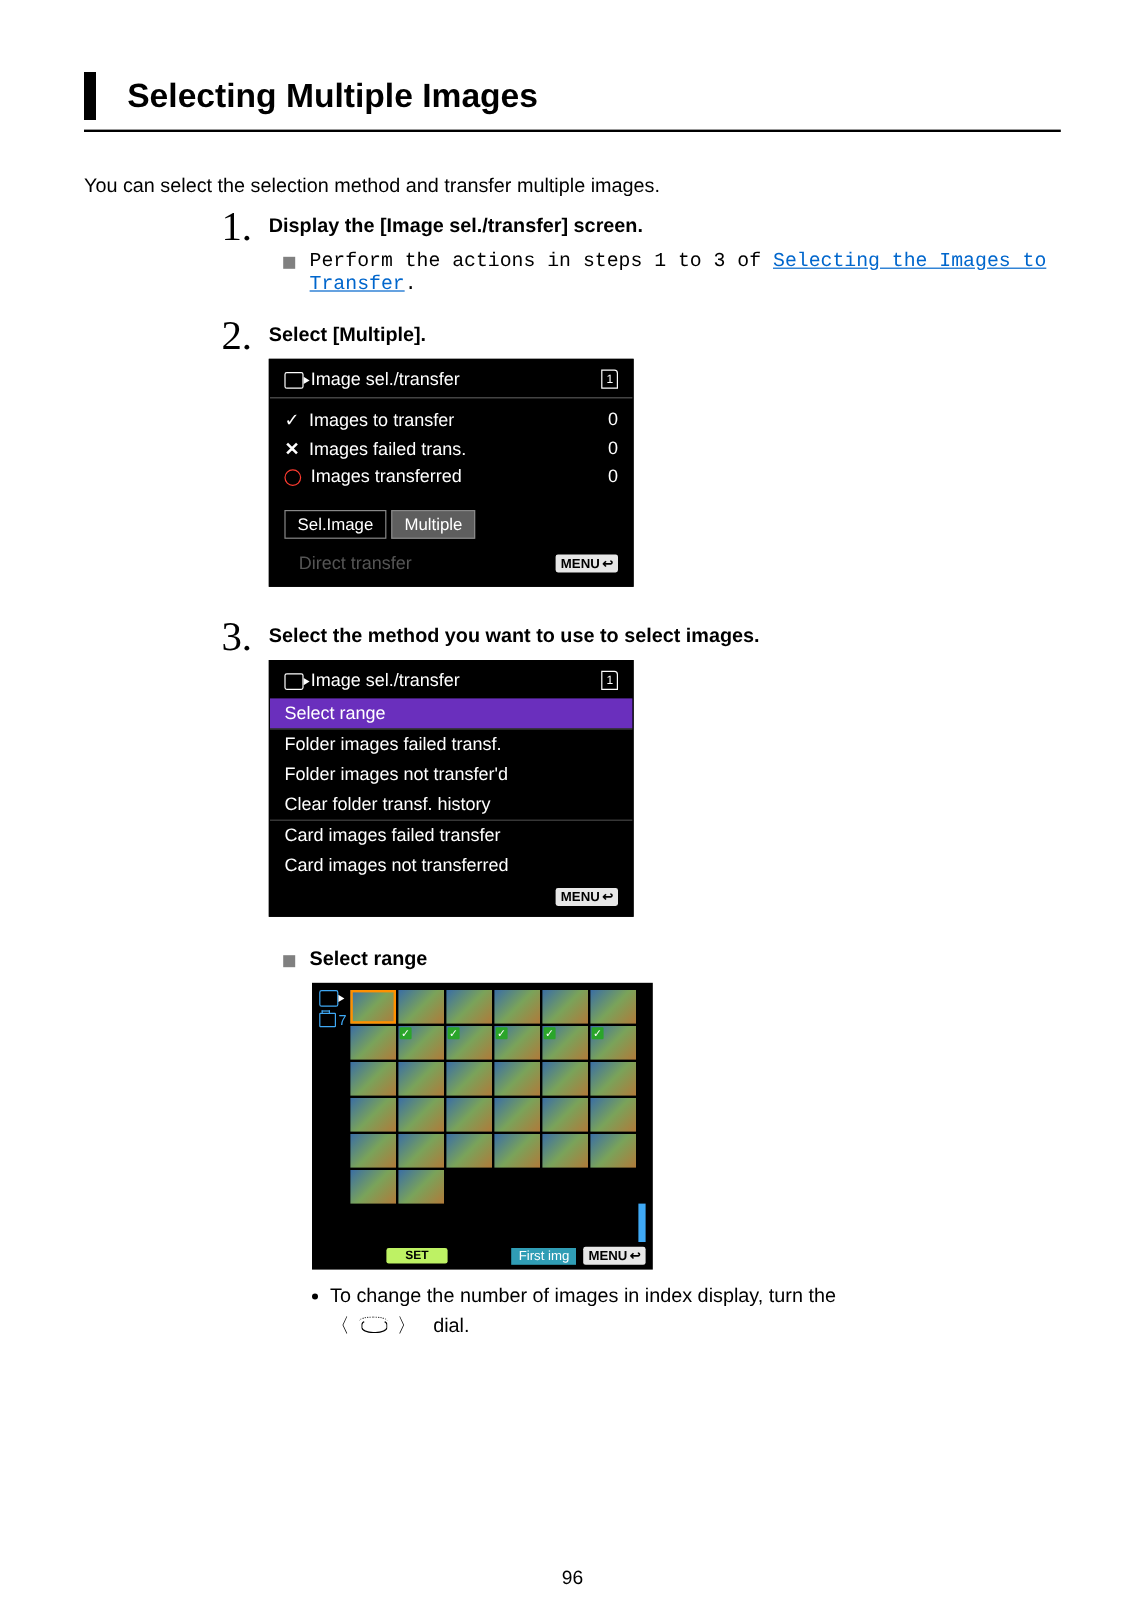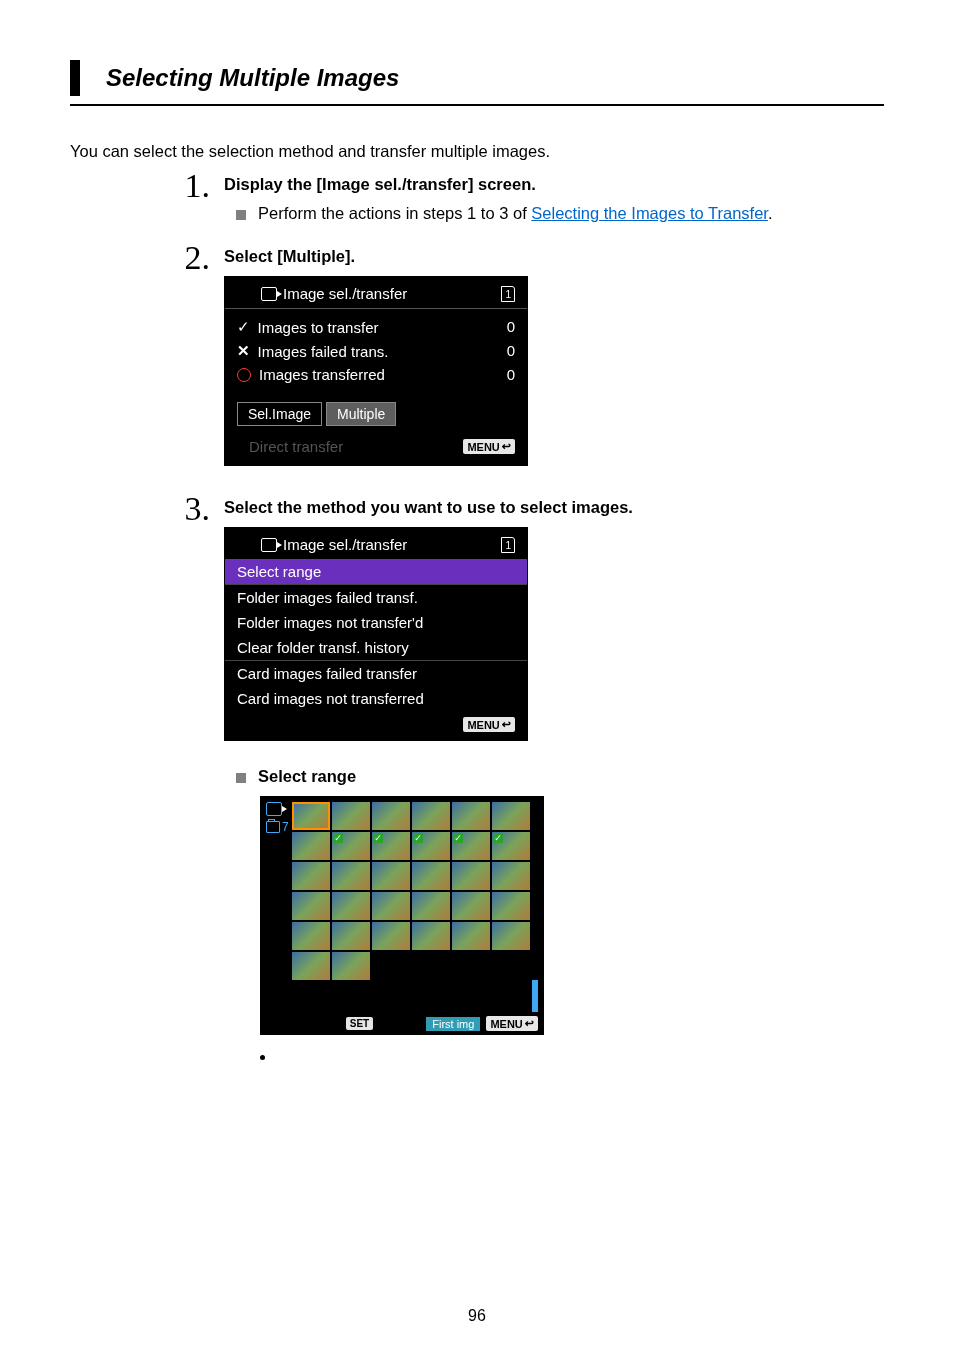--- a/index.html
+++ b/index.html
@@ -17,24 +17,23 @@
     padding: 60px 70px 30px 70px;
     box-sizing: border-box;
     position: relative;
   }
   .h2-wrap {
     border-left: 10px solid #000;
     padding-left: 26px;
     margin-bottom: 8px;
   }
   .h2 {
-    font-size: 24px;
+    font-size: 28px;
     font-weight: bold;
     padding: 4px 0 4px 0;
-    font-style: italic;
   }
   .h2-underline {
     border-bottom: 2px solid #000;
     margin-bottom: 36px;
   }
   .intro {
     font-size: 16.5px;
     margin-bottom: 8px;
   }
   ol.steps {
@@ -65,20 +64,21 @@
     font-weight: bold;
     font-size: 16.5px;
     margin-bottom: 10px;
   }
   .bullet-line {
     display: flex;
     align-items: flex-start;
     margin-left: 12px;
     margin-top: 6px;
     font-size: 16.5px;
+    font-family: Liberation Mono, monospace;
   }
   .bullet-dot {
     width: 10px;
     height: 10px;
     background: #808080;
     flex-shrink: 0;
     margin-top: 6px;
     margin-right: 12px;
   }
   .link {
@@ -92,24 +92,23 @@
     color: #fff;
     font-family: Arial, sans-serif;
     font-size: 15px;
     margin-top: 6px;
     margin-bottom: 8px;
     border: 1px solid #000;
   }
   .cam-header {
     display: flex;
     justify-content: space-between;
-    align-items: flex-end;
+    align-items: flex-start;
     padding: 8px 12px 6px 12px;
     font-size: 15px;
-    margin-left: 24px;
   }
   .cam-header-left { display:flex; align-items:center; gap:6px;}
   .cam-divider { border-top: 1px solid #555; margin: 0 0; }
   .cam-rows { padding: 6px 12px 12px 12px; }
   .cam-row {
     display: flex;
     justify-content: space-between;
     padding: 3px 0;
   }
   .cam-row-left { display:flex; align-items:center; gap:8px; }
@@ -202,22 +201,22 @@
   }
   .thumb-footer {
     display:flex;
     justify-content:flex-end;
     gap:6px;
     padding-top:4px;
     align-items:center;
     margin-left:26px;
   }
   .set-badge {
-    background:#e5e5e5;color:#000;font-size:10px;font-weight:bold;
-    padding:1px 4px;border-radius:2px;
+    background:#bef264;color:#000;font-size:10px;font-weight:bold;
+    padding:1px 16px;border-radius:2px;
   }
   .first-img-label {
     background:#309db5; color:#fff; font-size:11px; padding:1px 6px;margin-left:47px;
   }
   
   .desc-list {
     margin: 10px 0 0 36px;
     font-size: 16.5px;
     line-height: 1.5;
   }
@@ -499,18 +498,22 @@
         <span class="menu-badge">
             <span>MENU</span>
             <span>↩</span>
           </span>
       </div>
     </div>
 
     <div class="desc-list">
       <div class="item">
         <span class="dot2"></span>
+        <span>
+          <span>To change the number of images in index display, turn the </span><br>
+          <span class="angle">〈</span> <span class="dial-icon"></span> <span class="angle">〉</span>&nbsp;&nbsp;<span> dial.</span>
+        </span>
       </div>
     </div>
   </div>
 
   <div class="page-num">96</div>
 </div>
 
 </body></html>

